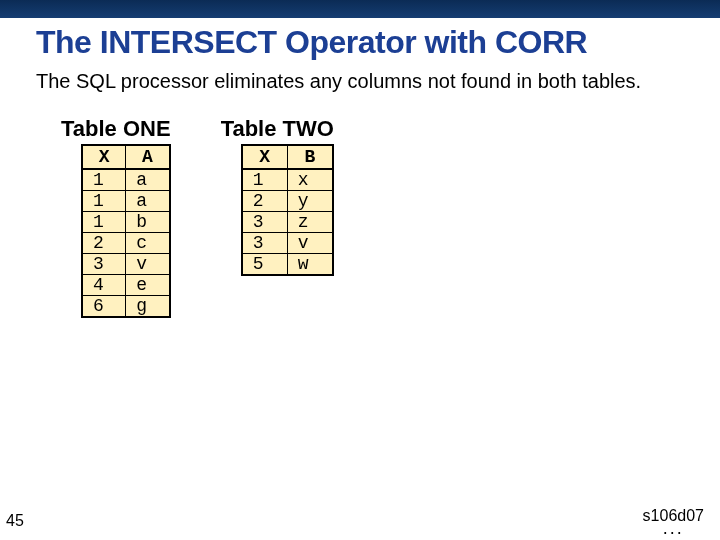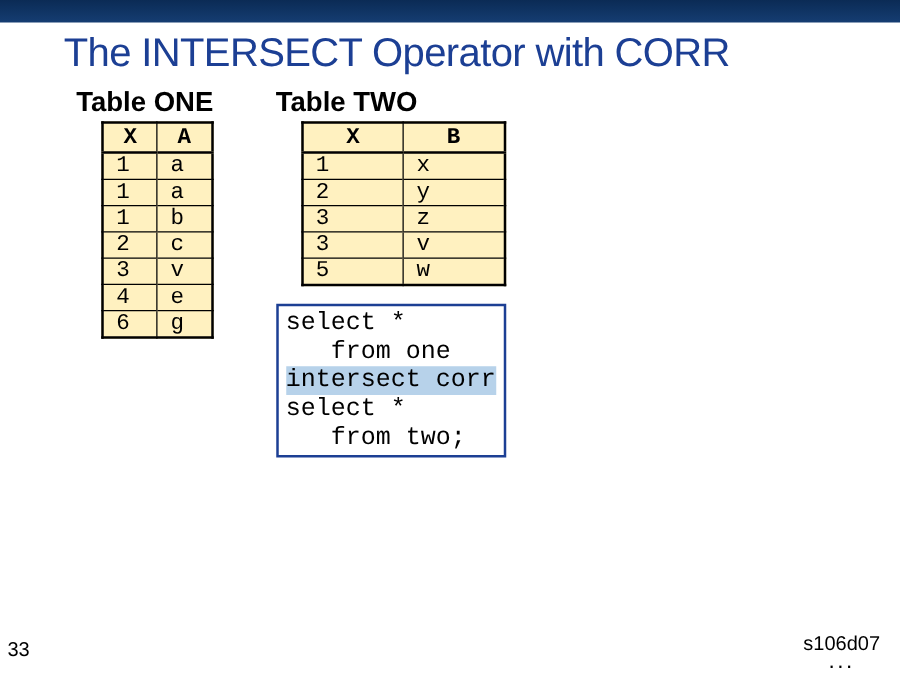--- a/index.html
+++ b/index.html
@@ -14,24 +14,24 @@
   .topbar {
     height: 18px;
     background: linear-gradient(#0b2b55, #153d72);
   }
   .content {
     padding: 0 36px;
   }
   .title {
     color: #1c3f94;
     font-size: 32px;
-    font-weight: normal;
+    font-weight: bold;
     letter-spacing: -0.5px;
     font-stretch: condensed;
-    margin: 6px 0 8px 15px;
+    margin: 6px 0 8px 0;
   }
   .subtitle {
     font-size: 20px;
     color: #000;
     line-height: 1.25;
     margin-bottom: 22px;
   }
   .tables-row {
     display: flex;
     gap: 50px;
@@ -105,20 +105,21 @@
     letter-spacing: 2px;
   }
 </style>
 </head>
 <body>
 
 <div class="topbar"></div>
 
 <div class="content">
   <div class="title">The INTERSECT Operator with CORR</div>
+  <div class="subtitle">The SQL processor eliminates any columns not found in both tables.</div>
 
   <div class="tables-row">
 
     <div class="tbl-block">
       <div class="tbl-caption">Table ONE</div>
       <table class="tbl">
         <tbody>
             <tr>
           <th>X</th>
           <th>A</th>
@@ -181,27 +182,22 @@
                 <td>v</td>
               </tr>
           <tr>
                 <td>5</td>
                 <td>w</td>
               </tr>
         </tbody>
           </table>
       </div>
 
-      <div class="code-box"><span>select *</span>
-<span>   from one</span>
-<span class="hl">intersect corr</span>
-<span>select *</span>
-<span>   from two;</span></div>
     </div>
 
   </div>
 </div>
 
-<div class="pagenum">33</div>
+<div class="pagenum">45</div>
 <div class="footer-right">
   <span>s106d07</span>
   <span class="dots">...</span>
 </div>
 
 </body></html>

